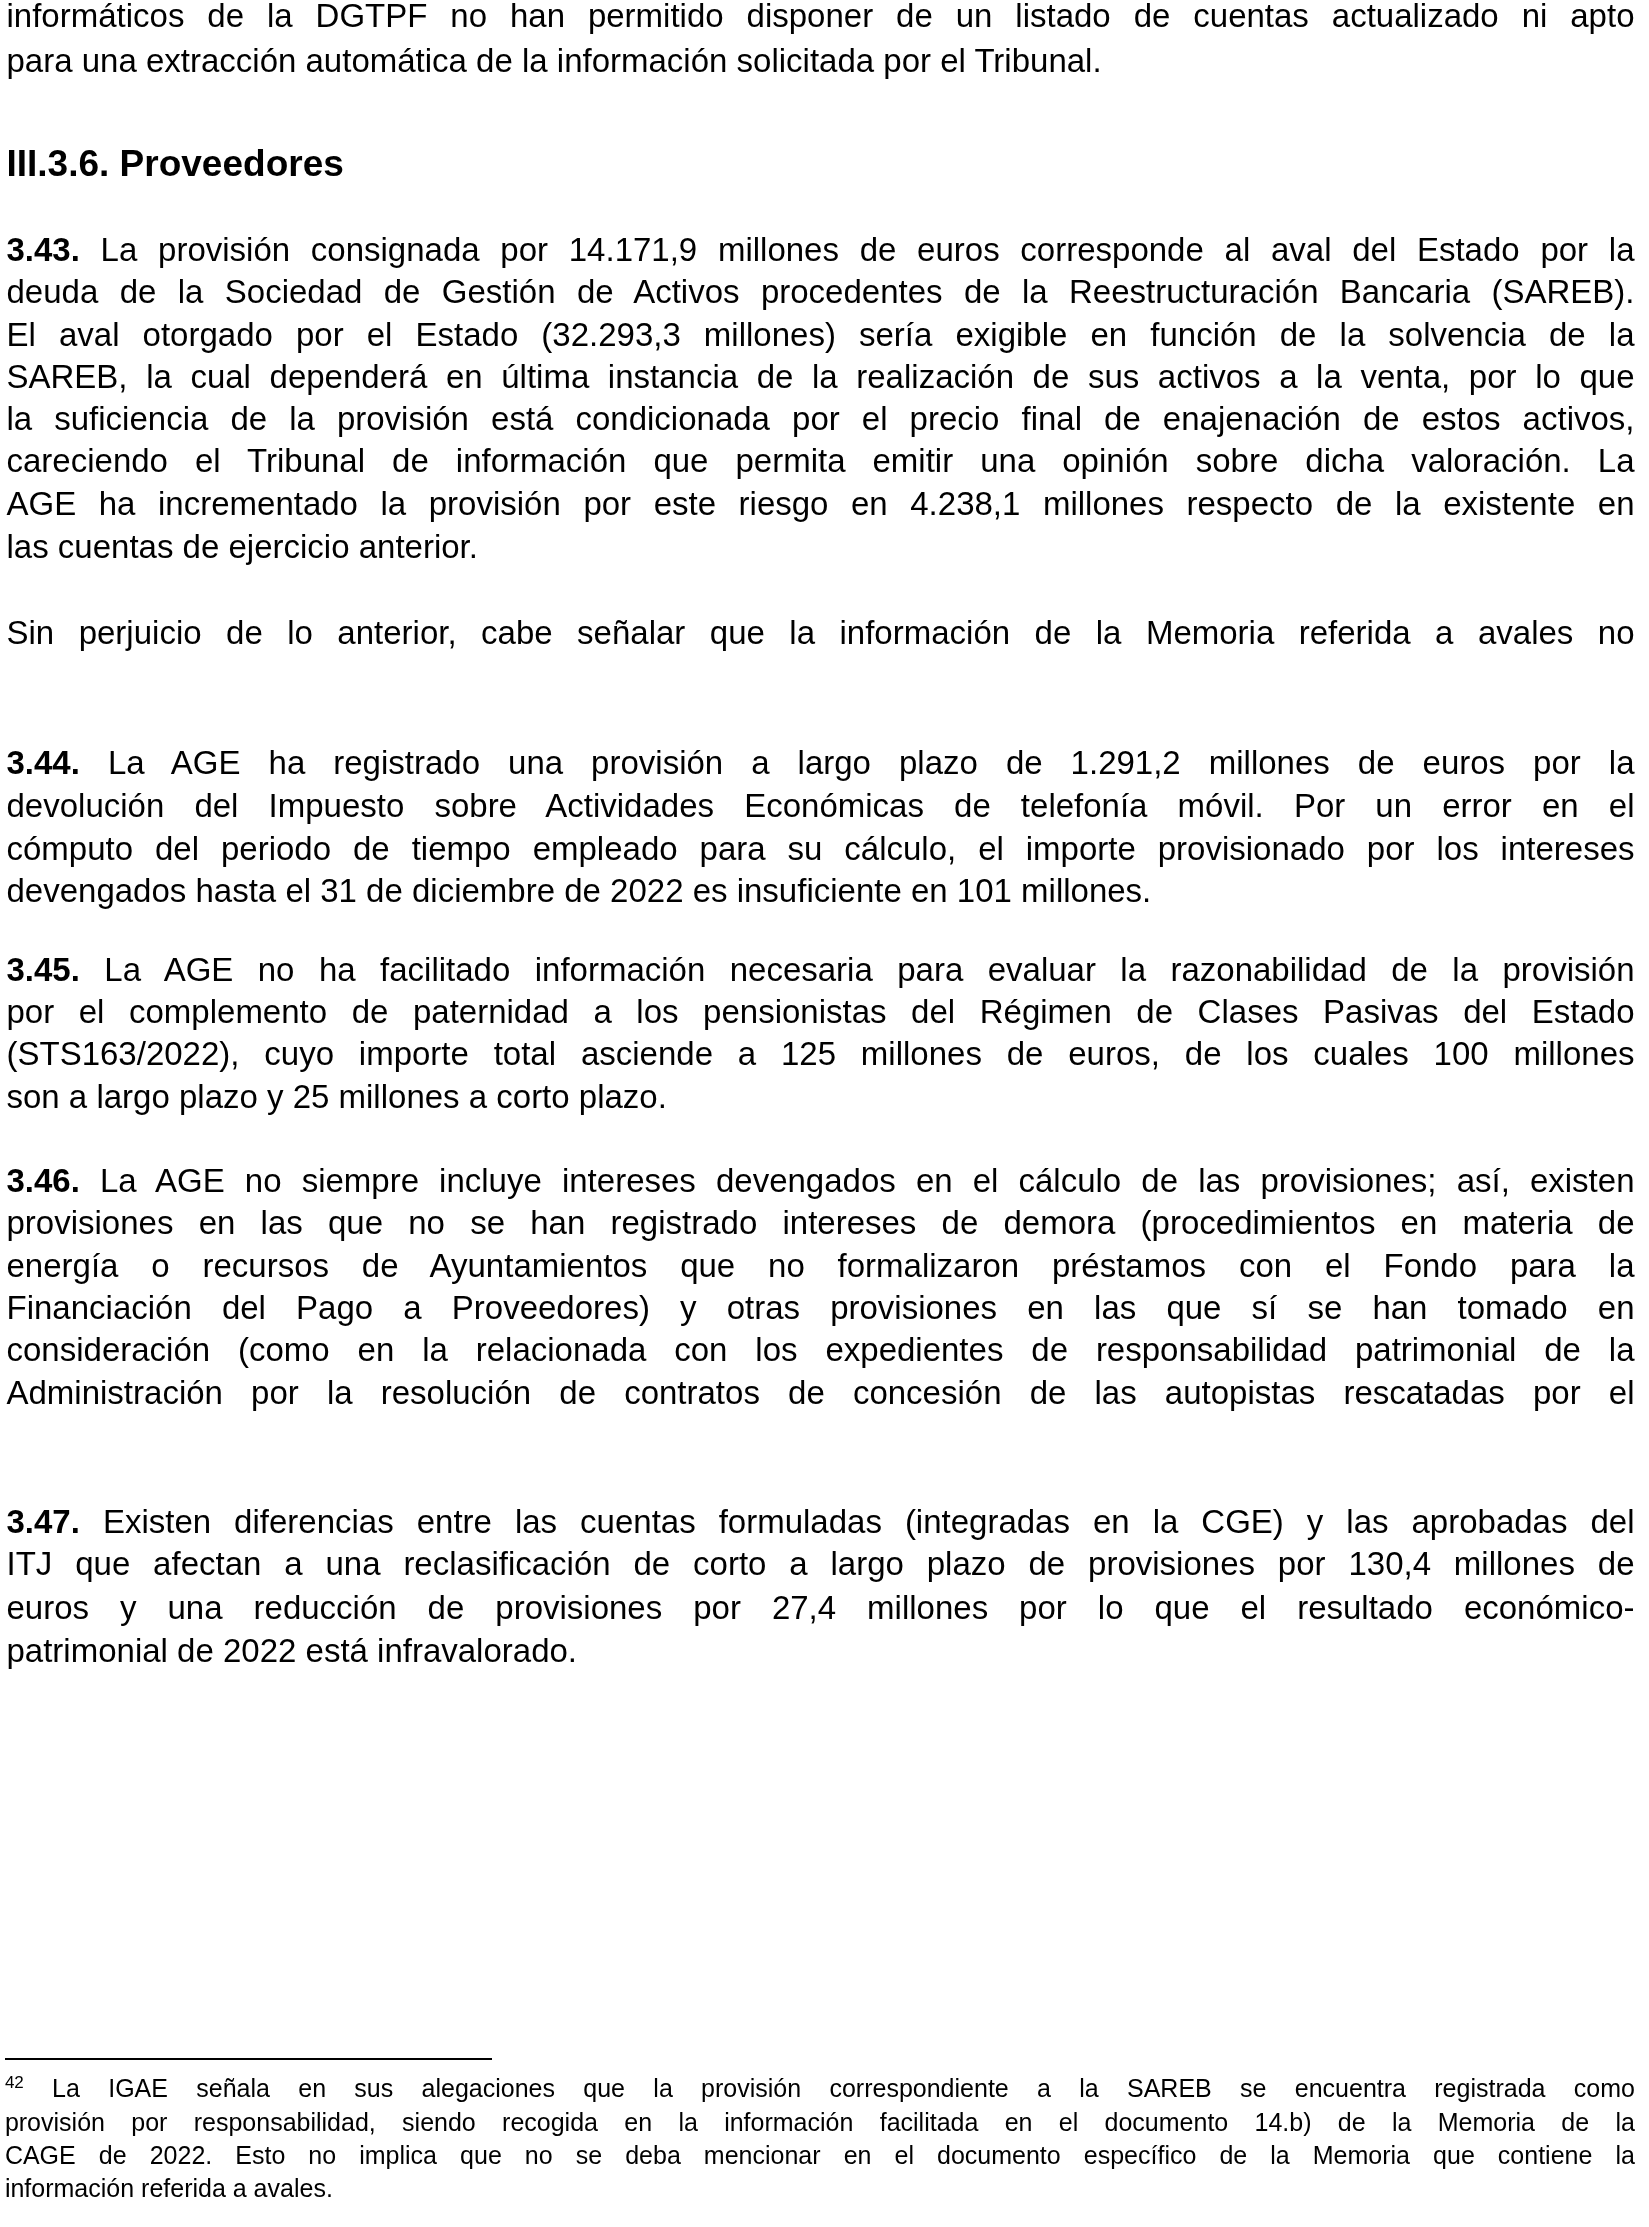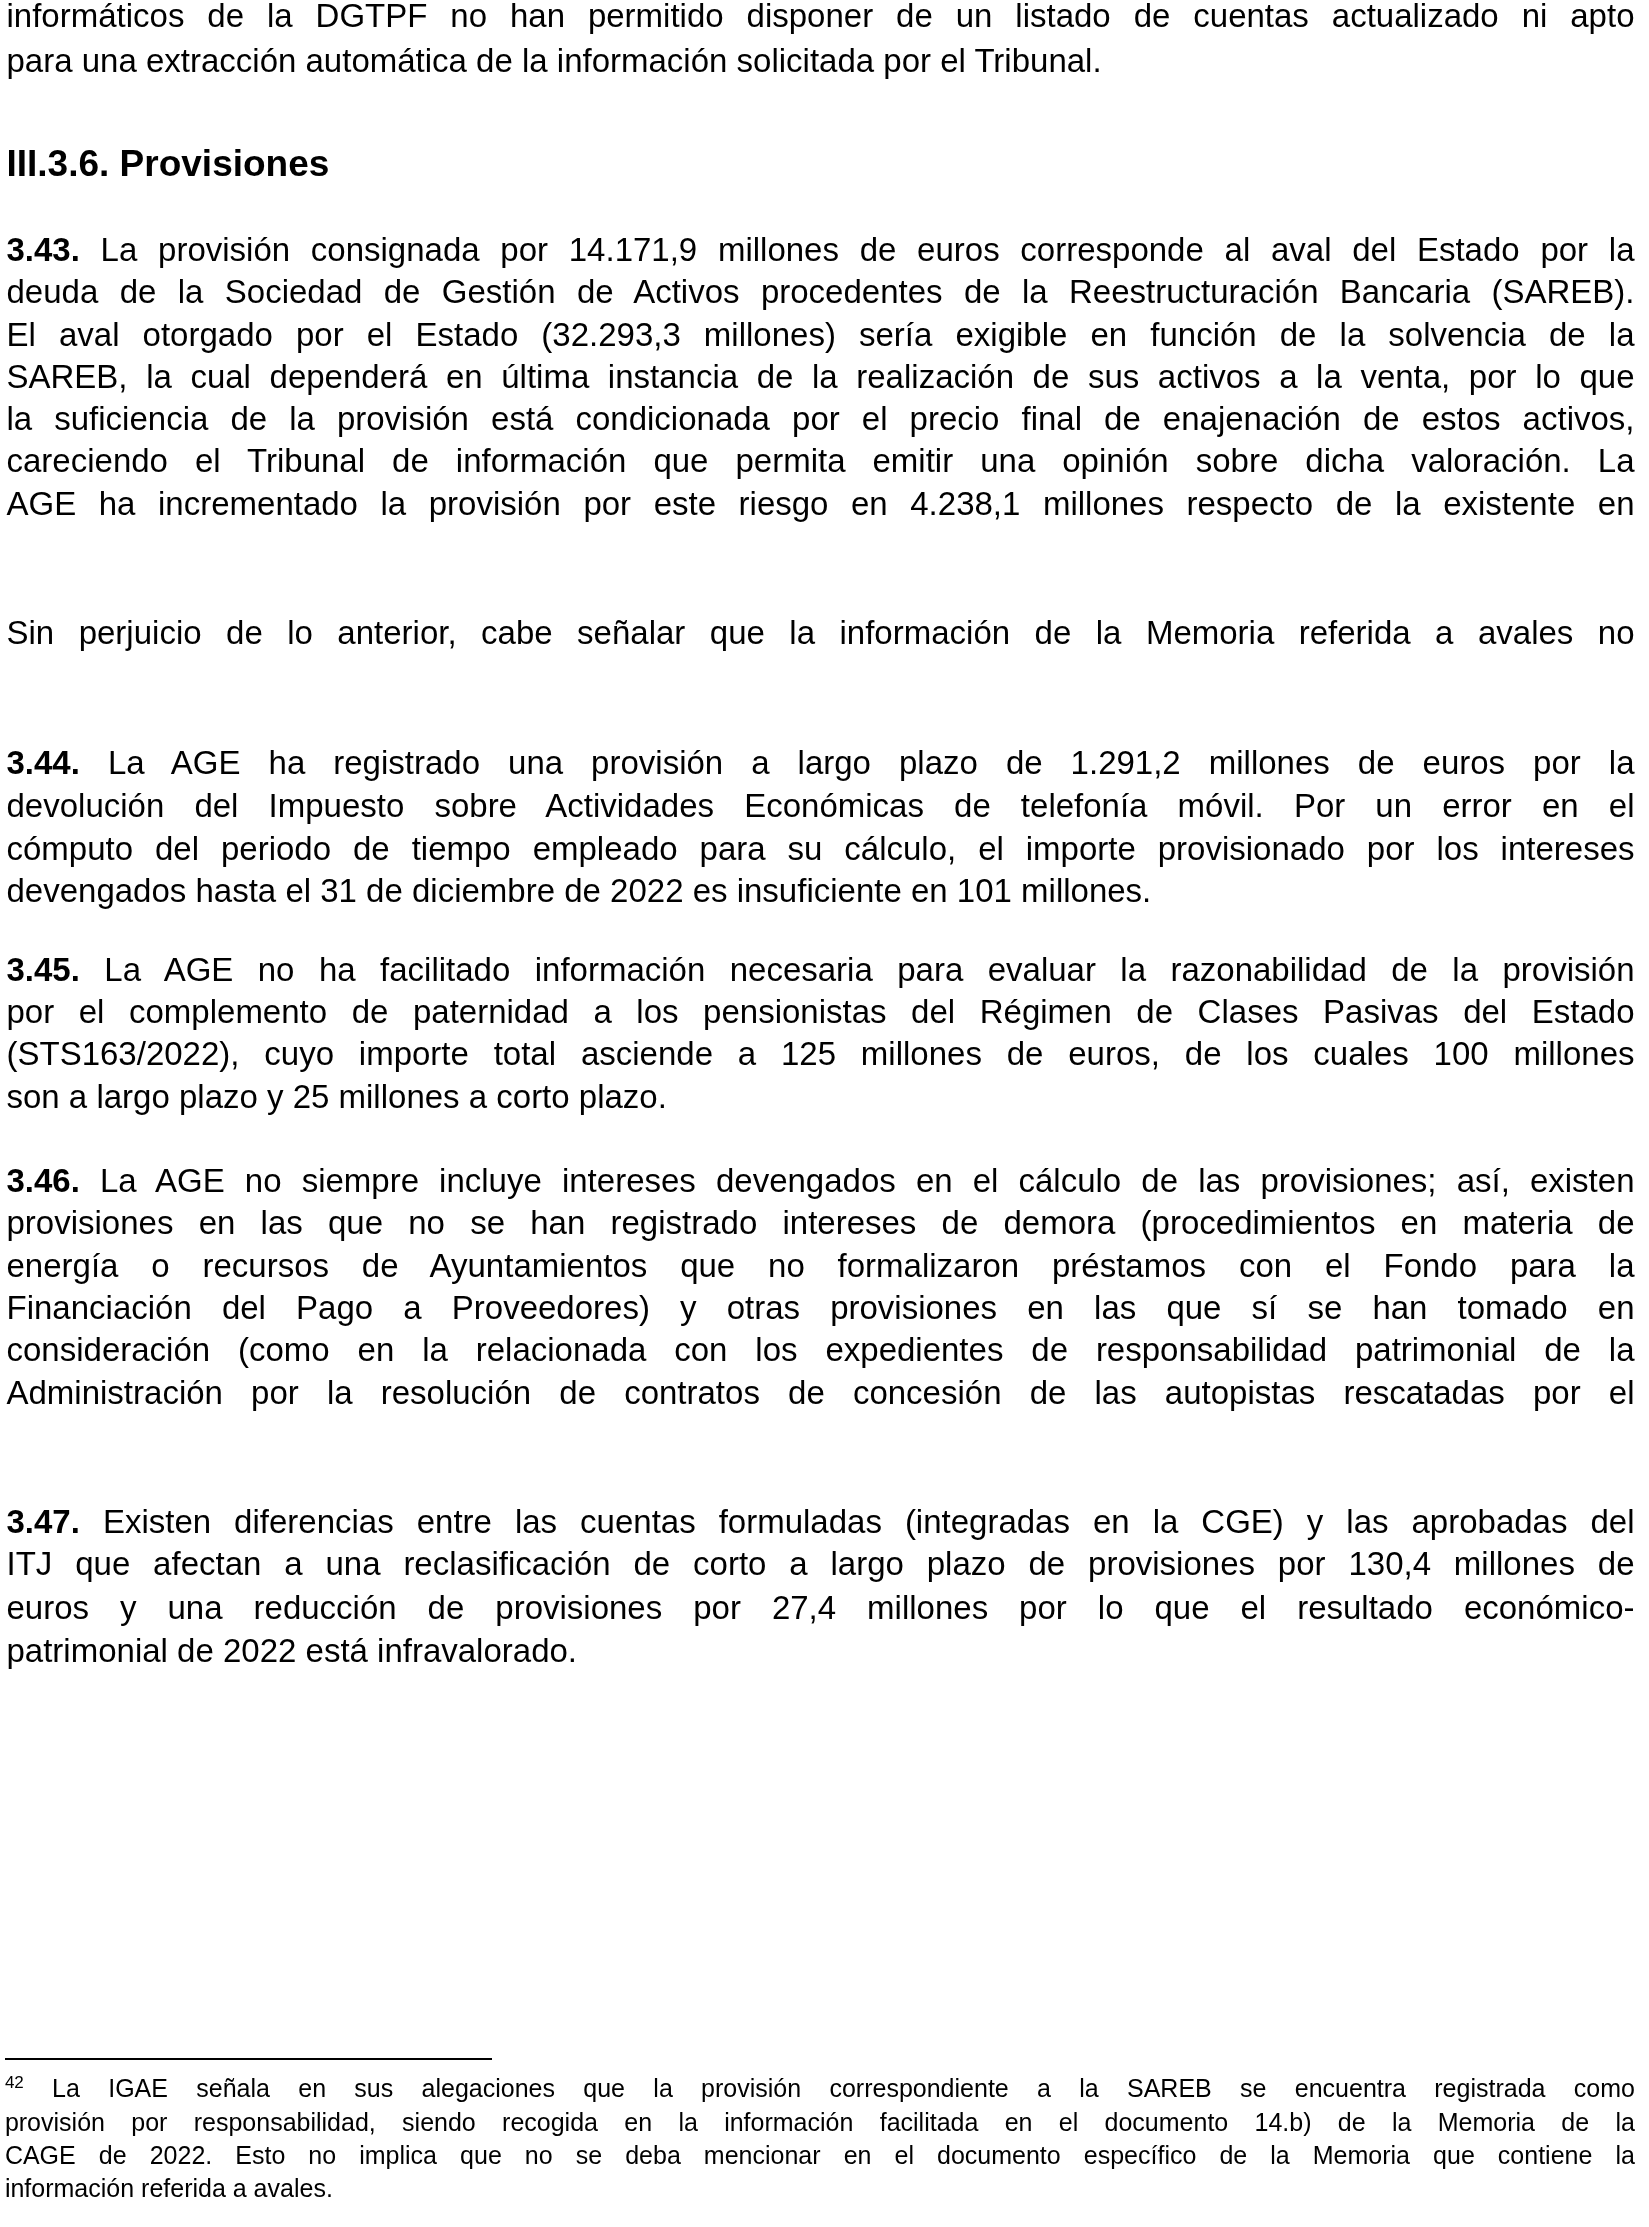--- a/index.html
+++ b/index.html
@@ -30,29 +30,30 @@
   .fn sup { font-size: 17px; position: relative; top: -9px; vertical-align: 0; line-height: 0; }
 </style>
 </head>
 <body>
 
 <div class="page">
 
   <div class="ln" style="top:-4.9px">informáticos de la DGTPF no han permitido disponer de un listado de cuentas actualizado ni apto</div>
   <div class="ln last" style="top:40px">para una extracción automática de la información solicitada por el Tribunal.</div>
 
-  <div class="heading" style="top:143px">III.3.6. Provisiones</div>
+  <div class="heading" style="top:143px">III.3.6. Proveedores</div>
 
   <div class="ln" style="top:229px"><span class="num">3.43.</span><span> La provisión consignada por 14.171,9 millones de euros corresponde al aval del Estado por la</span></div>
   <div class="ln" style="top:271px">deuda de la Sociedad de Gestión de Activos procedentes de la Reestructuración Bancaria (SAREB).</div>
   <div class="ln" style="top:314px">El aval otorgado por el Estado (32.293,3 millones) sería exigible en función de la solvencia de la</div>
   <div class="ln" style="top:356px">SAREB, la cual dependerá en última instancia de la realización de sus activos a la venta, por lo que</div>
   <div class="ln" style="top:398px">la suficiencia de la provisión está condicionada por el precio final de enajenación de estos activos,</div>
   <div class="ln" style="top:440px">careciendo el Tribunal de información que permita emitir una opinión sobre dicha valoración. La</div>
   <div class="ln" style="top:483px">AGE ha incrementado la provisión por este riesgo en 4.238,1 millones respecto de la existente en</div>
+  <div class="ln last" style="top:526px">las cuentas de ejercicio anterior.</div>
 
   <div class="ln" style="top:612px">Sin perjuicio de lo anterior, cabe señalar que la información de la Memoria referida a avales no</div>
 
   <div class="ln" style="top:742px"><span class="num">3.44.</span><span> La AGE ha registrado una provisión a largo plazo de 1.291,2 millones de euros por la</span></div>
   <div class="ln" style="top:785px">devolución del Impuesto sobre Actividades Económicas de telefonía móvil. Por un error en el</div>
   <div class="ln" style="top:828px">cómputo del periodo de tiempo empleado para su cálculo, el importe provisionado por los intereses</div>
   <div class="ln last" style="top:870px">devengados hasta el 31 de diciembre de 2022 es insuficiente en 101 millones.</div>
 
   <div class="ln" style="top:949px"><span class="num">3.45.</span><span> La AGE no ha facilitado información necesaria para evaluar la razonabilidad de la provisión</span></div>
   <div class="ln" style="top:991px">por el complemento de paternidad a los pensionistas del Régimen de Clases Pasivas del Estado</div>

